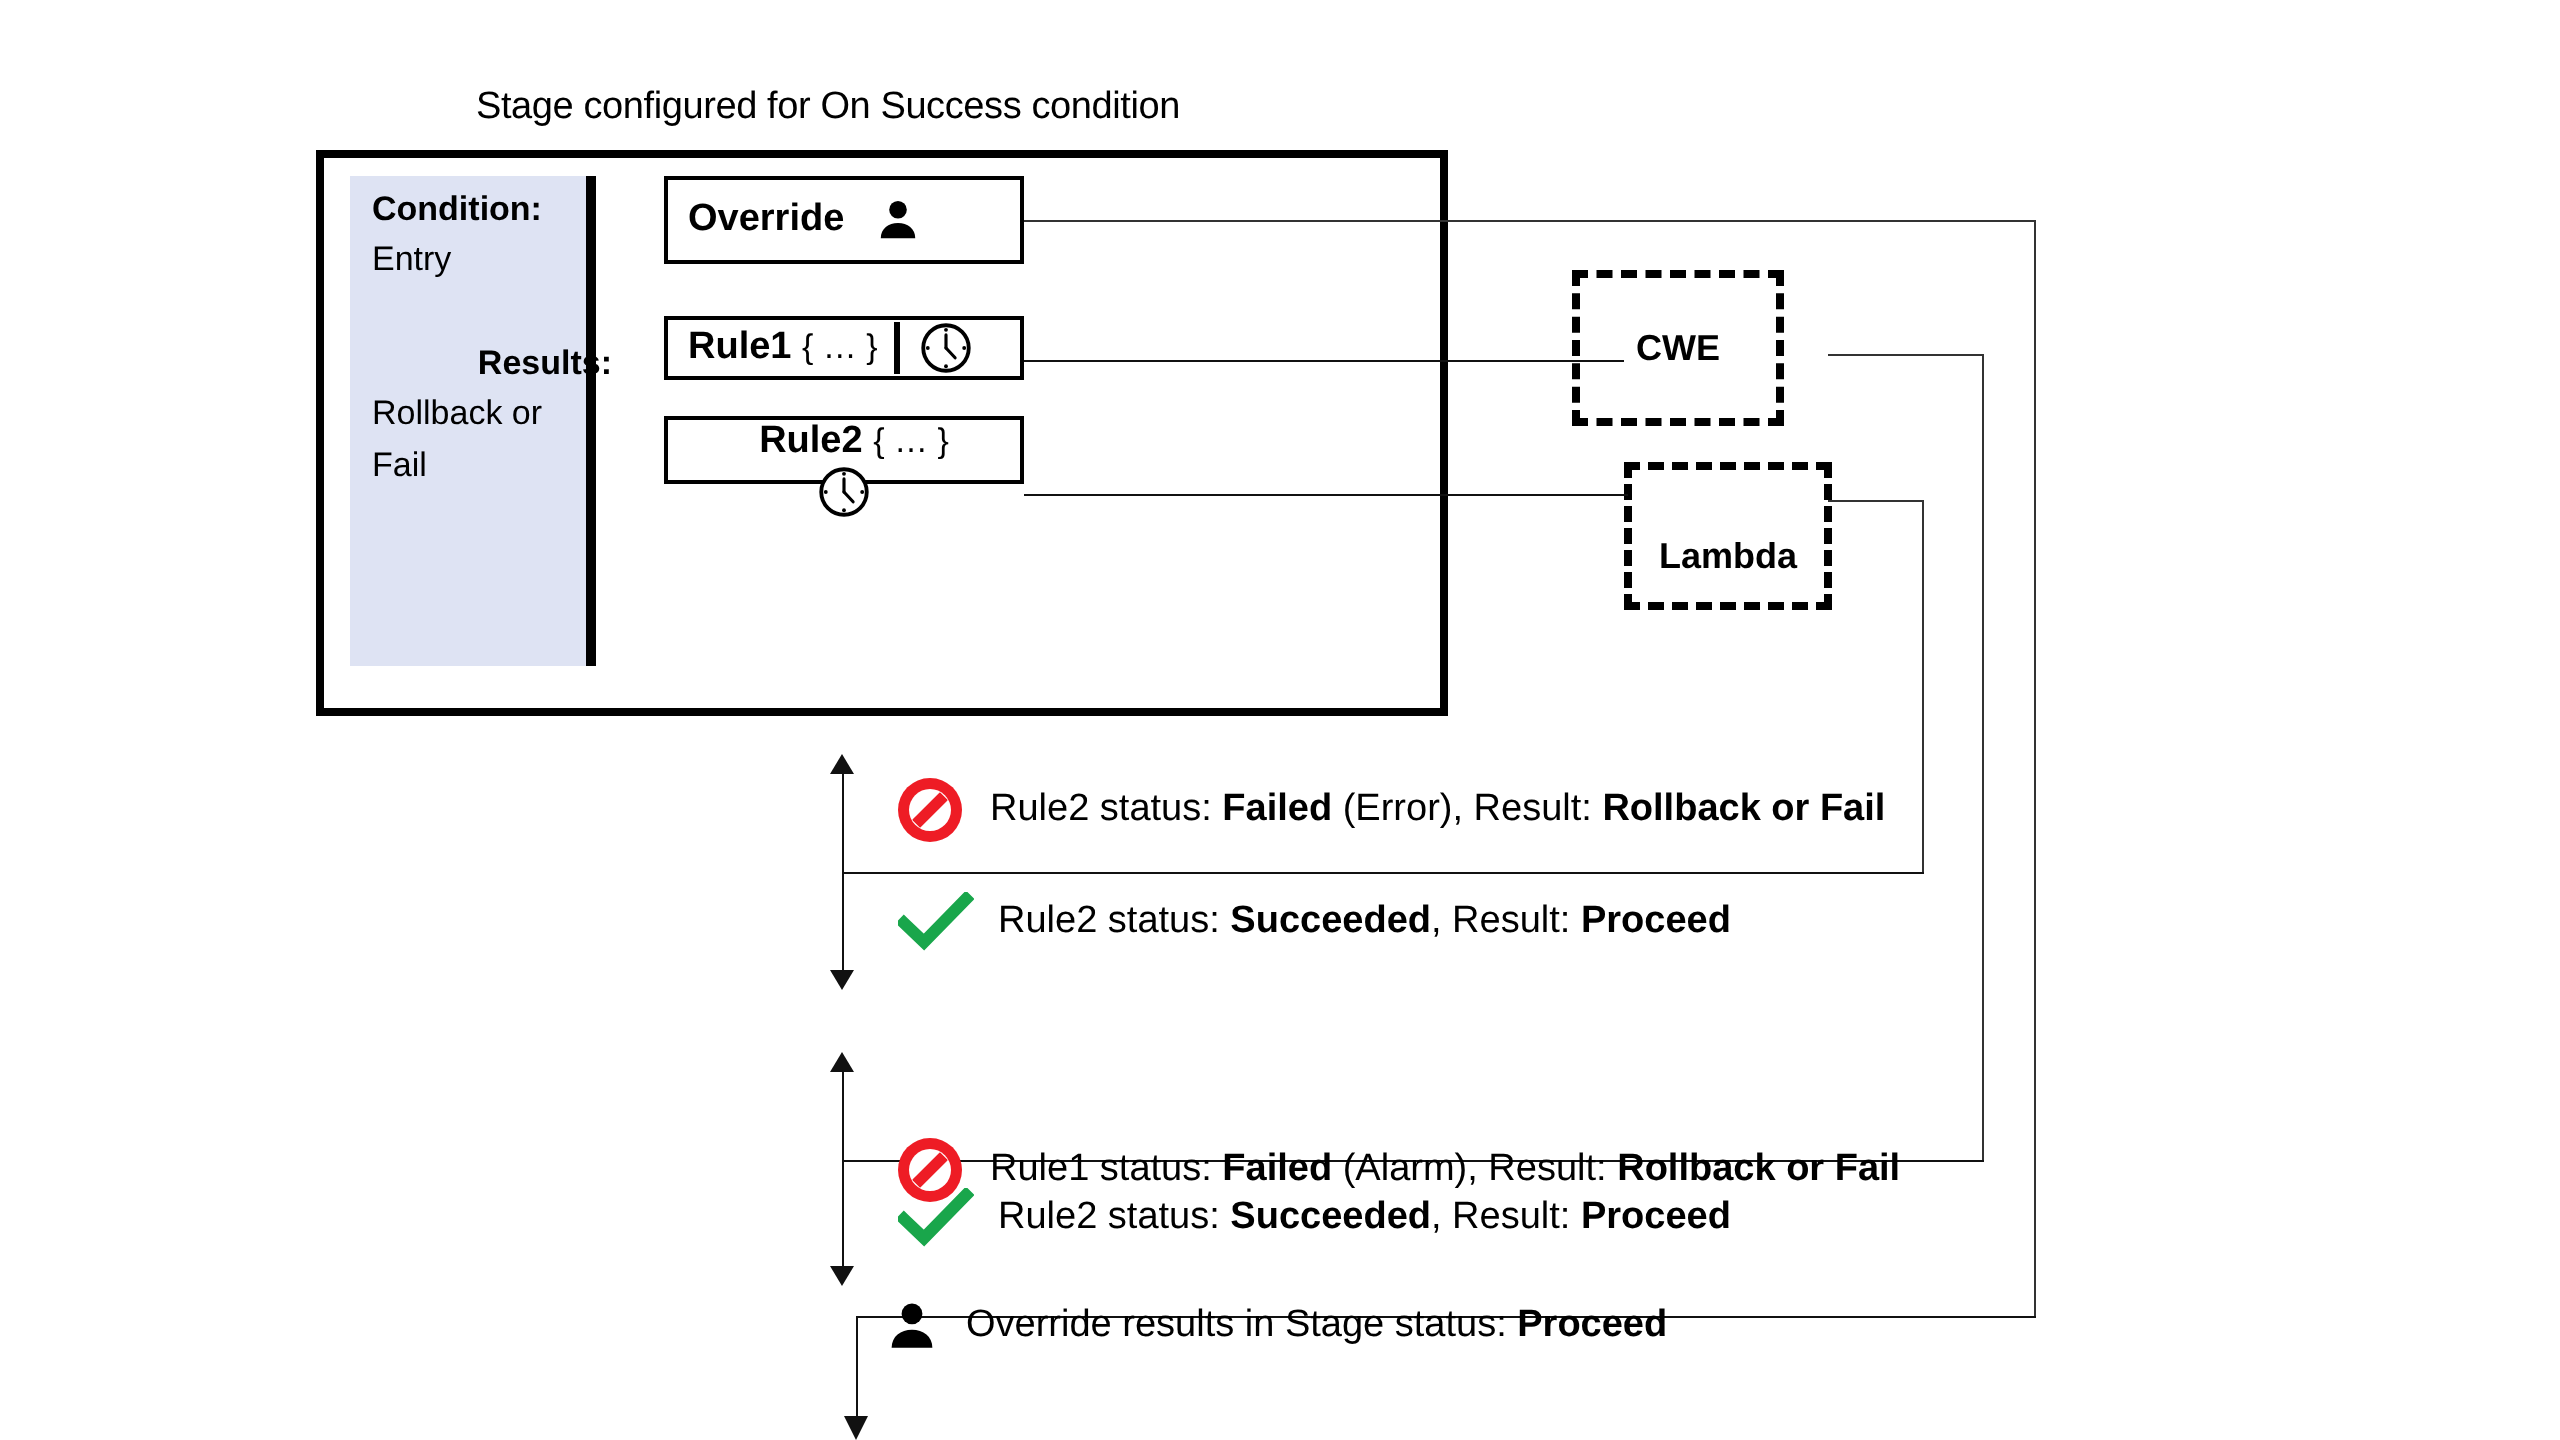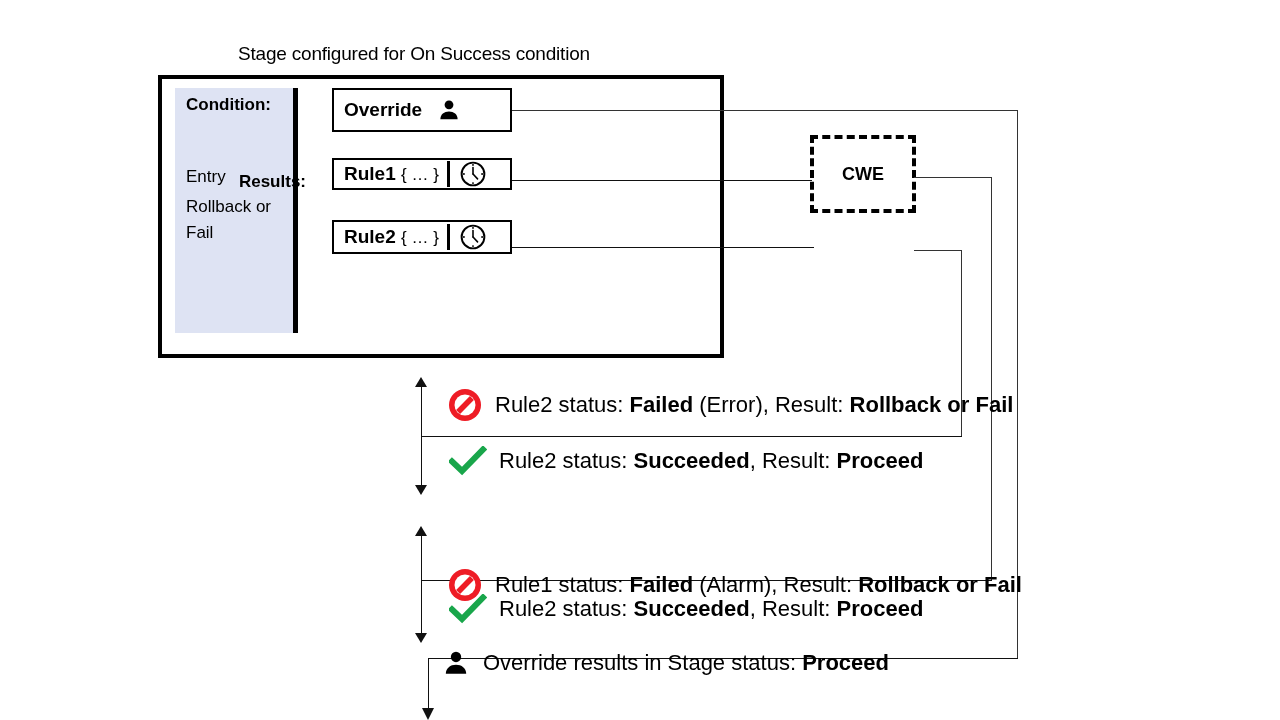--- a/index.html
+++ b/index.html
@@ -28,58 +28,58 @@
     left:175px;top:88px;width:118px;height:245px;
     background:#DEE3F3;
   }
   #condition-divider{
     left:293px;top:88px;width:5px;height:245px;background:#000;
   }
   .panel-text{
     left:186px;width:120px;font-size:17px;line-height:25px;white-space:nowrap;
   }
   #condition-label{top:92px;font-weight:bold;}
-  #condition-value{top:117px;font-weight:normal;margin-top:47px;}
+  #condition-value{top:117px;font-weight:normal;}
   #results-label{top:169px;font-weight:bold;text-align:right;}
   #results-value{top:194px;font-weight:normal;line-height:26px;white-space:normal;width:100px;}
 
   
   .node-box{
     border:2px solid #000;box-sizing:border-box;background:#fff;
     display:flex;align-items:center;
   }
   #override-box{left:332px;top:88px;width:180px;height:44px;}
   #rule1-box{left:332px;top:158px;width:180px;height:32px;}
-  #rule2-box{left:332px;top:220px;width:180px;height:34px;}
+  #rule2-box{left:332px;top:208px;width:180px;height:34px;flex-direction:column;}
 
   .node-label{font-size:19px;font-weight:bold;padding-left:10px;white-space:nowrap;}
   .node-label .dim{font-weight:normal;font-size:17px;}
 
   .person-icon{display:inline-block;width:22px;height:22px;margin-left:16px;}
   .sep-bar{display:inline-block;width:3px;height:26px;background:#000;margin:0 9px 0 8px;}
   .clock-icon{display:inline-block;width:28px;height:28px;}
 
   
   .dashed-box{
     border:4px dashed #000;box-sizing:border-box;background:#fff;
     display:flex;align-items:center;justify-content:center;
     font-size:18px;font-weight:bold;
   }
-  #cwe-box{left:810px;top:135px;width:106px;height:78px;}
+  #cwe-box{left:786px;top:135px;width:106px;height:78px;}
   #lambda-box{left:812px;top:231px;width:104px;height:74px;align-items:flex-end;padding-bottom:12px;}
 
   
   .ln-h{position:absolute;height:0;border-top:1.4px solid #111;}
   .ln-v{position:absolute;width:0;border-left:1.4px solid #111;}
   .ln-h-thin{position:absolute;height:0;border-top:1.2px solid #333;}
   .ln-v-thin{position:absolute;width:0;border-left:1.2px solid #333;}
 
   
   .status-row{position:absolute;display:flex;align-items:center;white-space:nowrap;}
-  .status-text{font-size:22px;font-weight:normal;}
+  .status-text{font-size:19px;font-weight:normal;}
   .status-text b{font-weight:bold;}
   .deny-icon{width:36px;height:36px;margin-right:12px;flex:0 0 auto;}
   .check-icon{width:38px;height:30px;margin-right:12px;flex:0 0 auto;}
   .person-sm{width:26px;height:26px;margin-right:14px;flex:0 0 auto;}
 
   #row-r2-fail{left:447px;top:387px;}
   #row-r2-ok{left:449px;top:446px;}
   #row-r1-fail{left:447px;top:567px;}
   #row-r2-ok2{left:449px;top:594px;}
   #row-override{left:443px;top:650px;}
@@ -145,20 +145,23 @@
         <circle cx="5.6" cy="16" r="1.1" fill="#000"></circle>
         <line x1="16" y1="16" x2="16" y2="8.5" stroke="#000" stroke-width="1.8" stroke-linecap="round"></line>
         <line x1="16" y1="16" x2="21.2" y2="21.6" stroke="#000" stroke-width="1.8" stroke-linecap="round"></line>
       </svg>
     </span>
   </div>
 
   <div class="abs dashed-box" id="cwe-box">
     <span>CWE</span>
   </div>
+  <div class="abs dashed-box" id="lambda-box">
+    <span>Lambda</span>
+  </div>
 
   <div class="ln-h-thin" style="left:512px;top:110px;width:506px;"></div>
   <div class="ln-v-thin" style="left:1017px;top:110px;height:548px;"></div>
   <div class="ln-h" style="left:428px;top:658px;width:590px;"></div>
   <div class="ln-v" style="left:428px;top:658px;height:56px;"></div>
   <div class="abs" style="left:422px;top:708px;width:0;height:0;border-left:6px solid transparent;border-right:6px solid transparent;border-top:12px solid #111;"></div>
 
   <div class="ln-h" style="left:512px;top:180px;width:300px;"></div>
 
   <div class="ln-h" style="left:512px;top:247px;width:302px;"></div>

